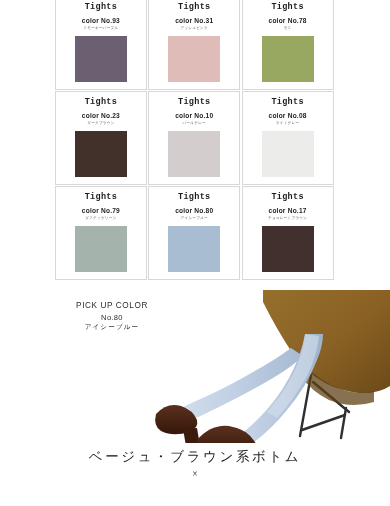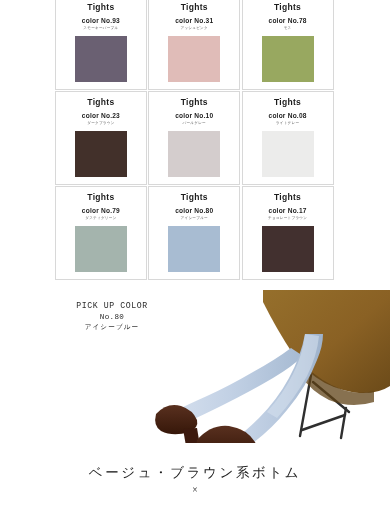--- a/index.html
+++ b/index.html
@@ -32,21 +32,21 @@
     border: 1px solid #d8d8d8;
     margin: 0 1.5px 1.5px 0;
     background: #fff;
     display: flex;
     flex-direction: column;
     align-items: center;
     box-sizing: border-box;
     overflow: hidden;
   }
   .cell-title {
-    font-family: Liberation Sans, sans-serif;
+    font-family: Liberation Mono, monospace;
     font-size: 8.5px;
     font-weight: 700;
     letter-spacing: 0.3px;
     color: #1c1c1c;
     margin-top: 6px;
     line-height: 1;
   }
   .cell-code {
     font-family: "Liberation Sans", sans-serif;
     font-size: 6.6px;
@@ -74,28 +74,28 @@
   
   .pickup {
     position: absolute;
     left: 52px;
     top: 300px;
     width: 120px;
     text-align: center;
     line-height: 1.45;
   }
   .pickup-label {
-    font-family: Liberation Mono, monospace;
+    font-family: Liberation Sans, sans-serif;
     font-size: 8.2px;
     letter-spacing: 0.6px;
     color: #2b2b2b;
     display: block;
   }
   .pickup-no {
-    font-family: Liberation Mono, monospace;
+    font-family: Liberation Sans, sans-serif;
     font-size: 7.6px;
     letter-spacing: 0.3px;
     color: #2b2b2b;
     display: block;
   }
   .pickup-jp {
     font-family: "DejaVu Sans", sans-serif;
     font-size: 6.6px;
     letter-spacing: 1.1px;
     color: #2b2b2b;
@@ -111,21 +111,21 @@
     height: 153px;
     overflow: hidden;
     background: #ffffff;
   }
   .photo svg { display: block; }
 
   
   .caption {
     position: absolute;
     left: 0;
-    top: 464px;
+    top: 448px;
     width: 390px;
     text-align: center;
   }
   .caption-jp {
     font-family: "DejaVu Sans", sans-serif;
     font-size: 13.5px;
     letter-spacing: 2.6px;
     color: #1f1f1f;
     line-height: 1.25;
     white-space: nowrap;

